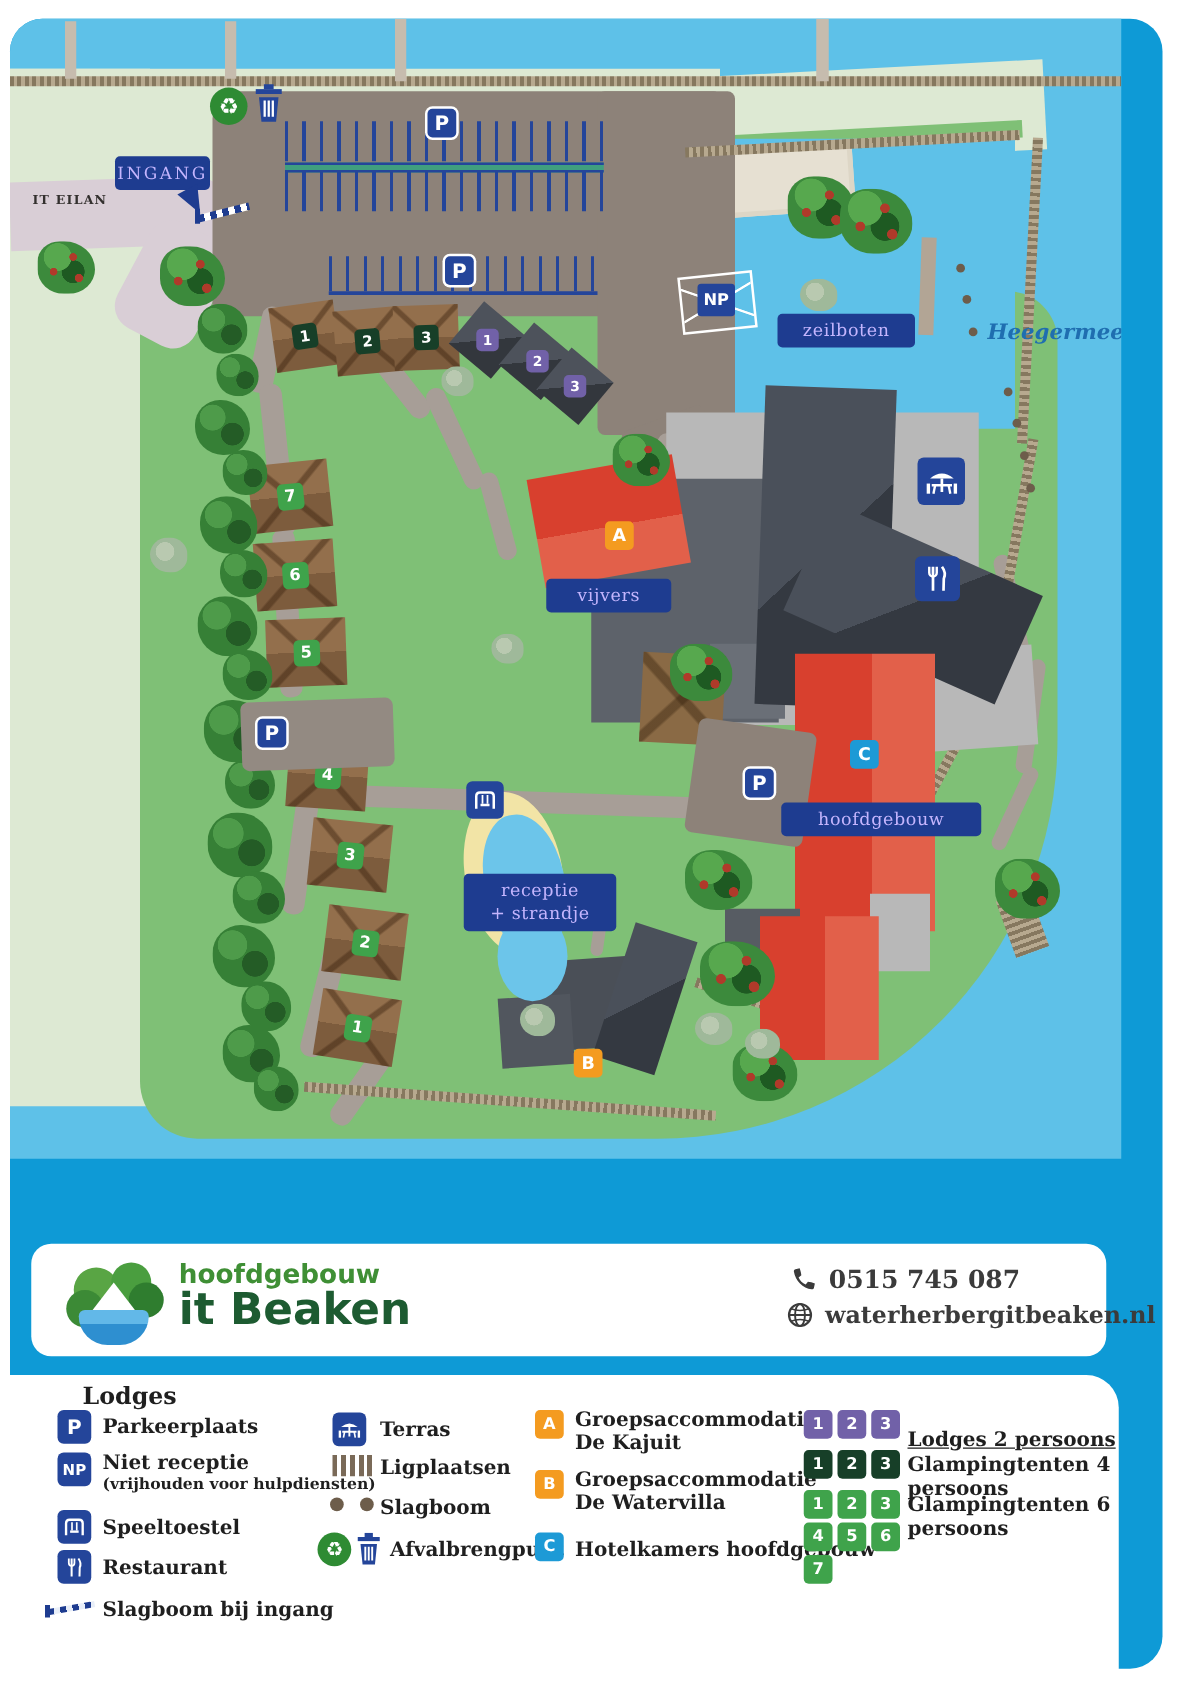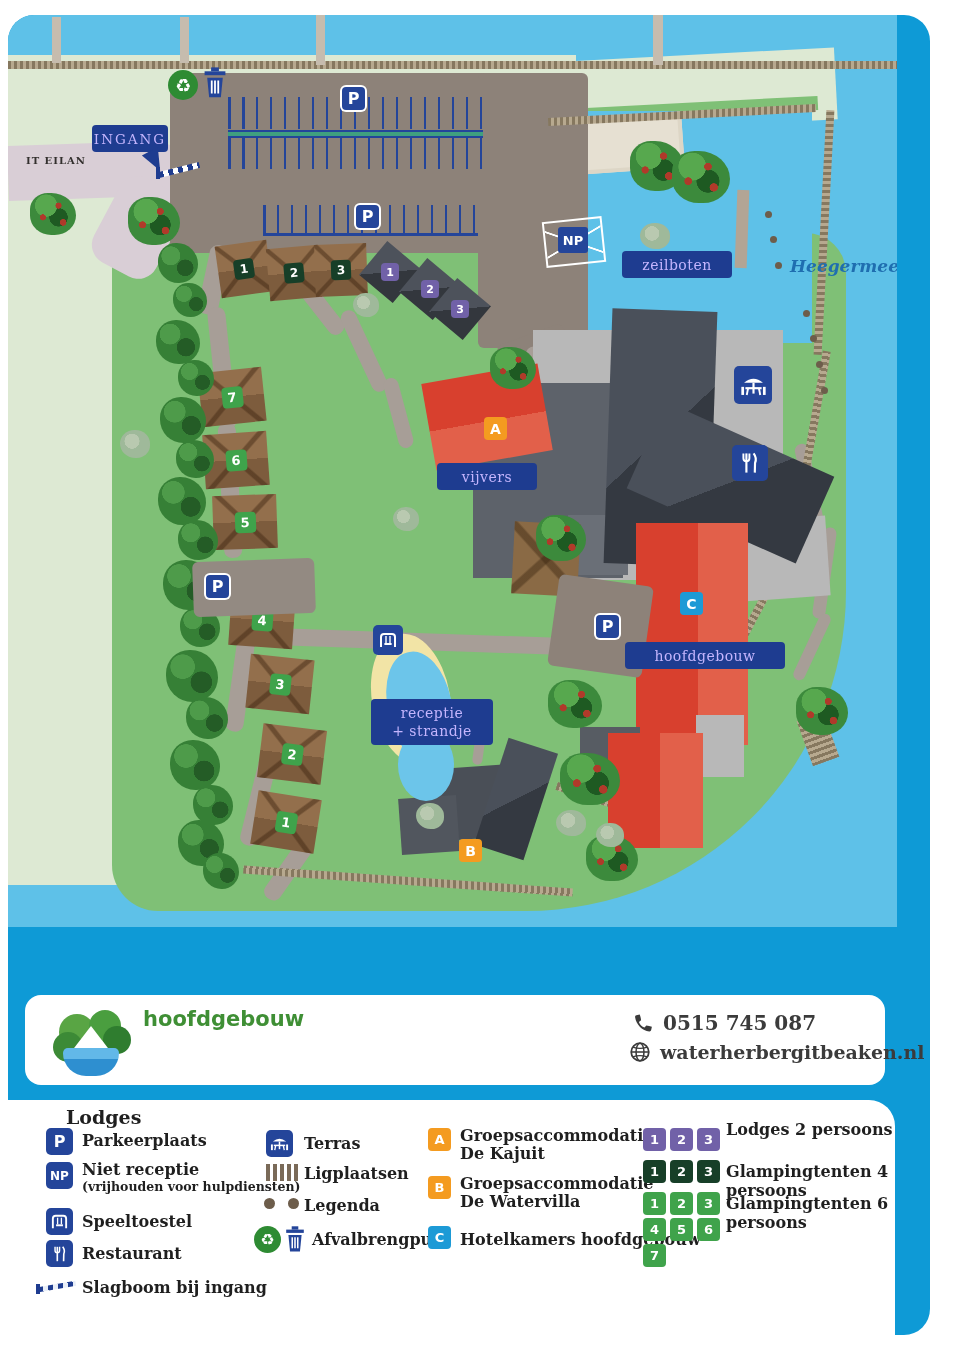--- a/index.html
+++ b/index.html
@@ -310,20 +310,21 @@
   <div id="contact">
     <div class="abs" style="left:28px;top:5px;width:80px;height:80px;">
       <div class="abs" style="left:6px;top:14px;width:36px;height:36px;border-radius:50%;background:#59a544;"></div>
       <div class="abs" style="left:0px;top:32px;width:30px;height:30px;border-radius:50%;background:#3c8a36;"></div>
       <div class="abs" style="left:36px;top:10px;width:32px;height:32px;border-radius:50%;background:#4a9e3f;"></div>
       <div class="abs" style="left:50px;top:26px;width:28px;height:28px;border-radius:50%;background:#2f7d2f;"></div>
       <div class="abs" style="left:18px;top:26px;width:0;height:0;border-left:20px solid rgba(0,0,0,0);border-right:20px solid rgba(0,0,0,0);border-bottom:26px solid #fff;"></div>
       <div class="abs" style="left:10px;top:48px;width:56px;height:28px;background:linear-gradient(180deg,#62b8e8 0 40%,#2e8fd0 40% 100%);border-radius:6px 6px 28px 28px;"></div>
     </div>
     <div class="logo-t1">hoofdgebouw</div>
+    <div class="logo-t2">it Beaken</div>
     <div class="contact-row" style="left:608px;top:16px;font-size:20px;">
       <svg width="21" height="21" viewBox="0 0 20 20">
           <path d="M3.2 2.2 l3.2-.7 c.7 1.9 1.1 3.6 1.3 5.3 l-2.1 1.7 c1.1 2.6 2.8 4.3 5.4 5.4 l1.7-2.1 c1.7.2 3.4.6 5.3 1.3 l-.7 3.2 c-.2.9-.9 1.4-1.8 1.3 C9 17 3 11 2 4 c-.1-.9.4-1.6 1.2-1.8 z" fill="#3b3b3b"></path>
         </svg>
       <span>0515 745 087</span>
     </div>
     <div class="contact-row" style="left:604px;top:46px;font-size:19px;">
       <svg width="22" height="22" viewBox="0 0 20 20">
           <circle cx="10" cy="10" r="8" fill="none" stroke="#3b3b3b" stroke-width="1.6"></circle>
           <ellipse cx="10" cy="10" rx="3.6" ry="8" fill="none" stroke="#3b3b3b" stroke-width="1.4"></ellipse>
@@ -373,21 +374,21 @@
         <line x1="14" y1="12" x2="15" y2="17" stroke="#fff" stroke-width="1.4"></line>
         <rect x="1" y="11" width="2" height="6" fill="#fff"></rect>
         <rect x="17" y="11" width="2" height="6" fill="#fff"></rect>
       </svg>
     </div>
   <div class="leg-label" style="left:296px;top:34px;">Terras</div>
   <div class="abs" style="left:258px;top:64px;width:33px;height:17px;background:repeating-linear-gradient(90deg,#7a6a58 0 4px,rgba(0,0,0,0) 4px 7px);"></div>
   <div class="leg-label" style="left:296px;top:64px;">Ligplaatsen</div>
   <div class="abs" style="left:256px;top:98px;width:11px;height:11px;border-radius:50%;background:#6d5d4b;"></div>
   <div class="abs" style="left:280px;top:98px;width:11px;height:11px;border-radius:50%;background:#6d5d4b;"></div>
-  <div class="leg-label" style="left:296px;top:96px;">Legenda</div>
+  <div class="leg-label" style="left:296px;top:96px;">Slagboom</div>
   <div class="abs" style="left:246px;top:126px;width:27px;height:27px;border-radius:50%;background:#2e8b33;color:#fff;display:flex;align-items:center;justify-content:center;font-size:16px;font-family:'DejaVu Sans',sans-serif;">♻</div>
   <svg class="abs" style="left:276px;top:126px;" width="22" height="27" viewBox="0 0 20 24">
     <rect x="7" y="0" width="6" height="3" fill="#24459a"></rect>
       <rect x="2" y="3" width="16" height="3" fill="#24459a"></rect>
     <path d="M4 8 h12 l-1.5 15 h-9 z" fill="#24459a"></path>
     <line x1="7.5" y1="10" x2="7.5" y2="20" stroke="#fff" stroke-width="1.4"></line>
     <line x1="10" y1="10" x2="10" y2="20" stroke="#fff" stroke-width="1.4"></line>
     <line x1="12.5" y1="10" x2="12.5" y2="20" stroke="#fff" stroke-width="1.4"></line>
   </svg>
   <div class="leg-label" style="left:304px;top:130px;">Afvalbrengpunt</div>
@@ -397,21 +398,21 @@
   <div class="leg-label" style="left:452px;top:44px;">De Kajuit</div>
   <div class="chip lchip" style="left:420px;top:76px;background:#f49b20;">B</div>
   <div class="leg-label" style="left:452px;top:74px;">Groepsaccommodatie</div>
   <div class="leg-label" style="left:452px;top:92px;">De Watervilla</div>
   <div class="chip lchip" style="left:420px;top:126px;background:#1d9ad6;">C</div>
   <div class="leg-label" style="left:452px;top:130px;">Hotelkamers hoofdgebouw</div>
 
   <div class="chip lchip lg" style="left:635px;top:28px;">1</div>
   <div class="chip lchip lg" style="left:662px;top:28px;">2</div>
   <div class="chip lchip lg" style="left:689px;top:28px;">3</div>
-  <div class="leg-label" style="left:718px;top:20px;">Lodges 2 persoons</div>
+  <div class="leg-label" style="left:718px;top:42px;text-decoration:underline;">Lodges 2 persoons</div>
   <div class="chip lchip g4" style="left:635px;top:60px;">1</div>
   <div class="chip lchip g4" style="left:662px;top:60px;">2</div>
   <div class="chip lchip g4" style="left:689px;top:60px;">3</div>
   <div class="leg-label" style="left:718px;top:62px;">Glampingtenten 4 persoons</div>
   <div class="chip lchip g6" style="left:635px;top:92px;">1</div>
   <div class="chip lchip g6" style="left:662px;top:92px;">2</div>
   <div class="chip lchip g6" style="left:689px;top:92px;">3</div>
   <div class="leg-label" style="left:718px;top:94px;">Glampingtenten 6 persoons</div>
   <div class="chip lchip g6" style="left:635px;top:118px;">4</div>
   <div class="chip lchip g6" style="left:662px;top:118px;">5</div>

